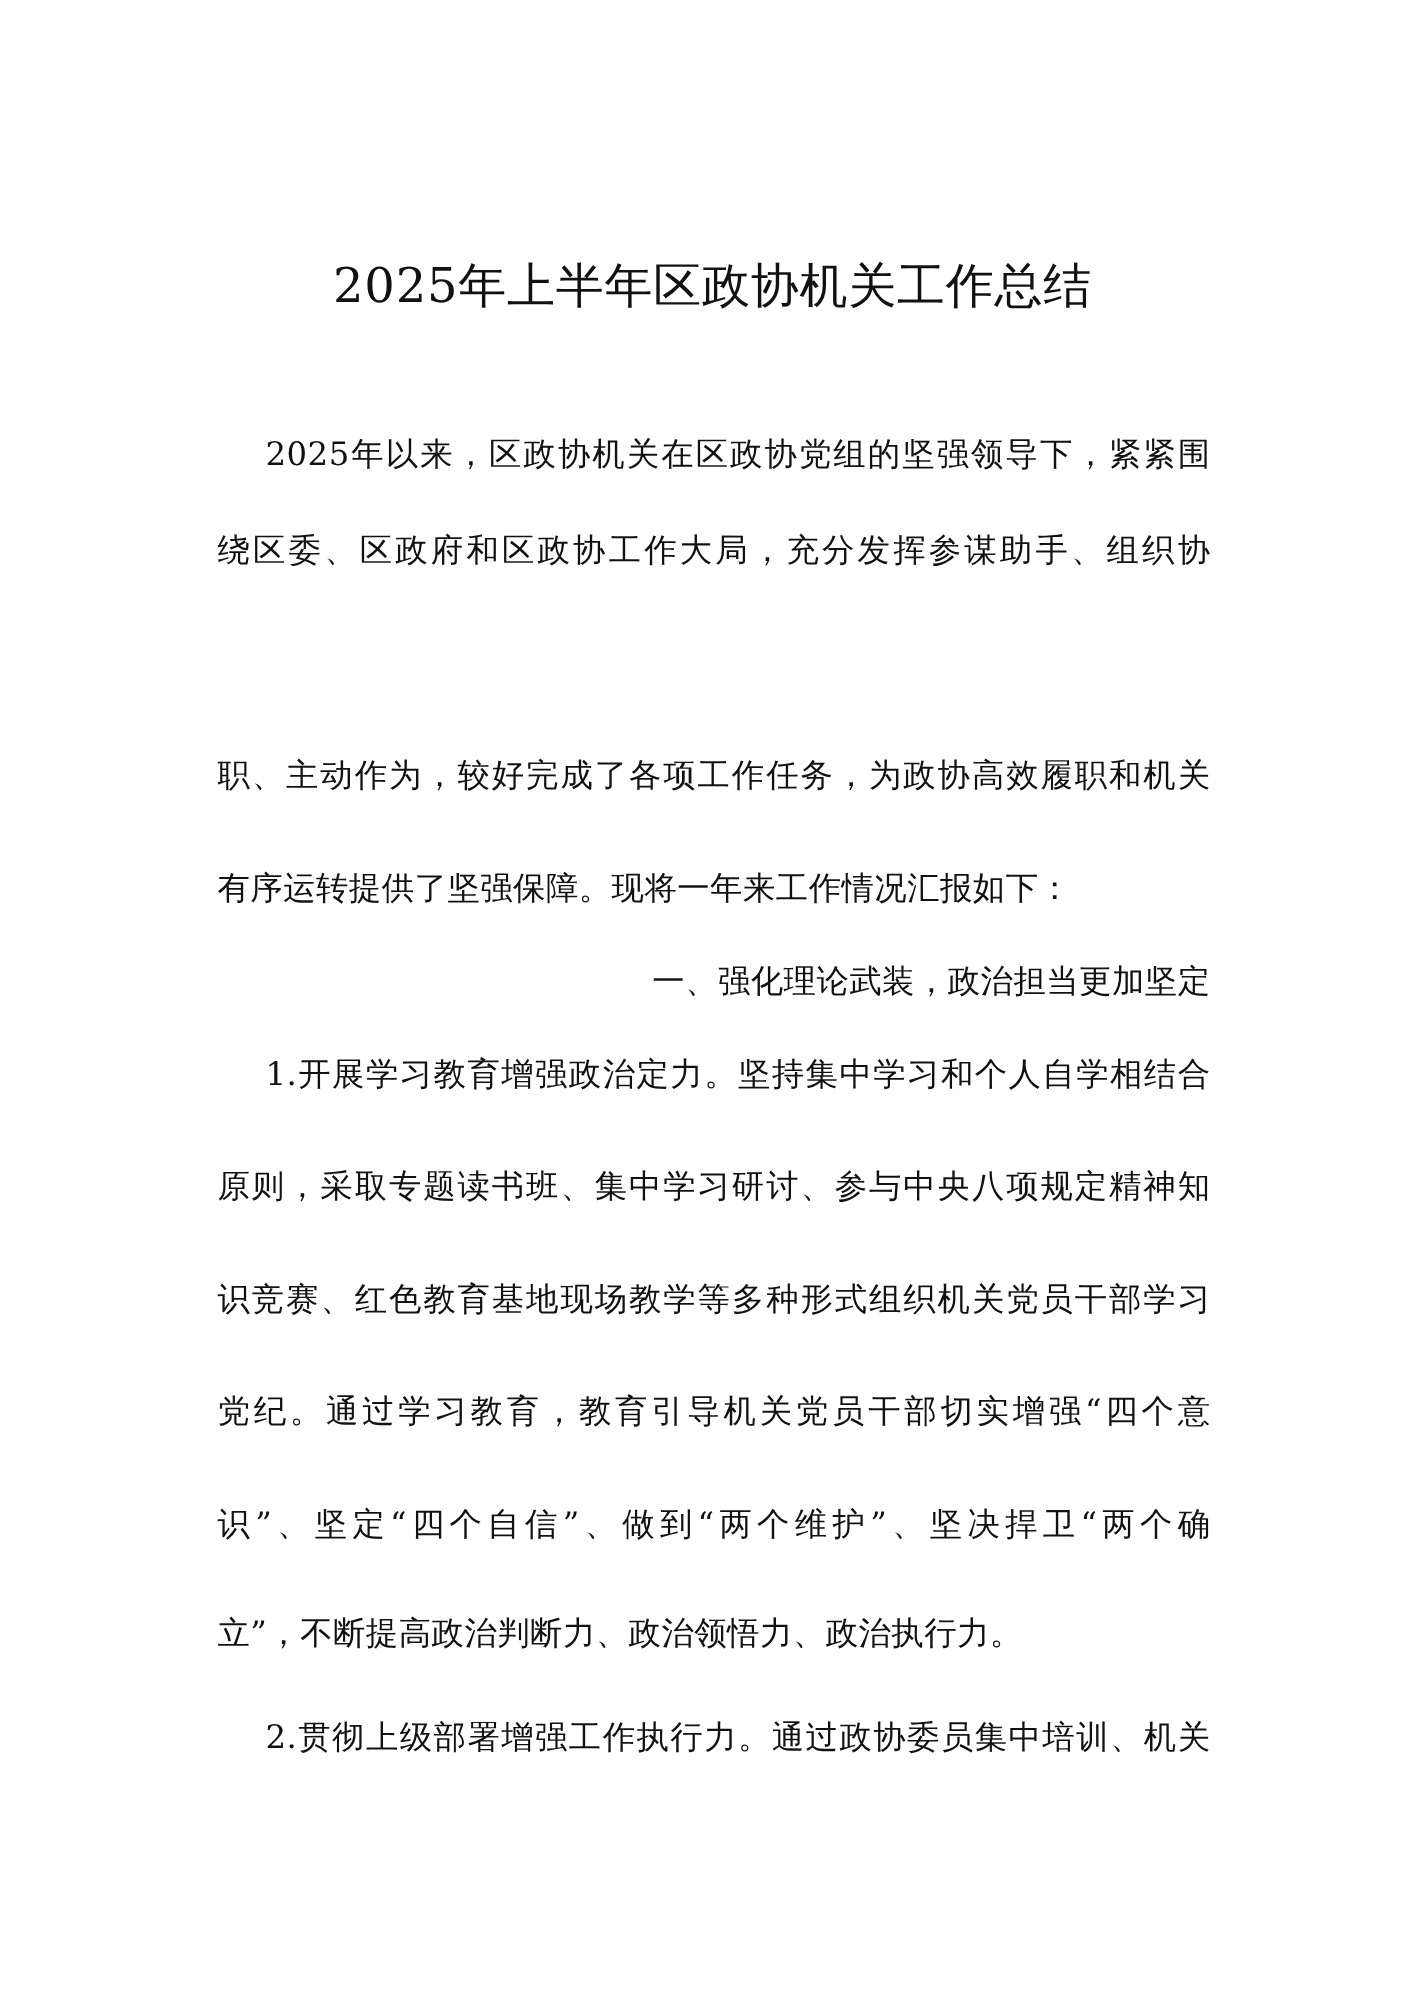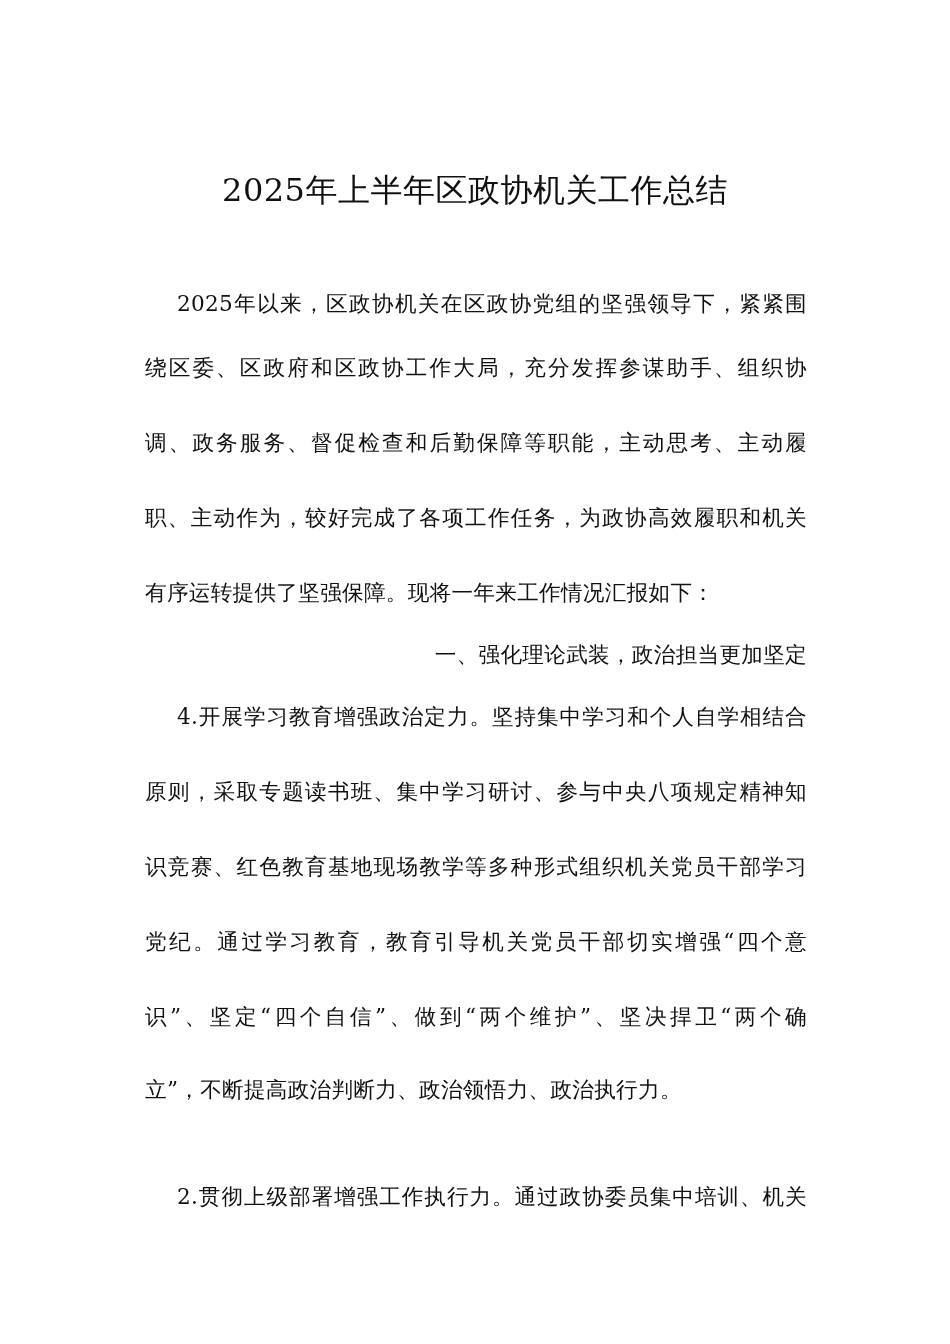--- a/index.html
+++ b/index.html
@@ -56,27 +56,26 @@
   }
 </style>
 </head>
 <body>
 
 <div class="page">
   <h1 class="title">2025年上半年区政协机关工作总结</h1>
 
   <div class="line indent justify" style="top:289px;">2025年以来，区政协机关在区政协党组的坚强领导下，紧紧围</div>
   <div class="line justify" style="top:353px;">绕区委、区政府和区政协工作大局，充分发挥参谋助手、组织协</div>
-  <div class="line justify" style="top:428px;">调、政务服务、督促检查和后勤保障等职能，主动思考、主动履</div>
   <div class="line" style="top:578px;">有序运转提供了坚强保障。现将一年来工作情况汇报如下：</div>
   <div class="line justify" style="top:503px;">职、主动作为，较好完成了各项工作任务，为政协高效履职和机关</div>
 
   <div class="line indent" style="top:640px;text-align:right;">一、强化理论武装，政治担当更加坚定</div>
 
-  <div class="line indent justify" style="top:702px;">4.开展学习教育增强政治定力。坚持集中学习和个人自学相结合</div>
+  <div class="line indent justify" style="top:702px;">1.开展学习教育增强政治定力。坚持集中学习和个人自学相结合</div>
   <div class="line justify" style="top:777px;">原则，采取专题读书班、集中学习研讨、参与中央八项规定精神知</div>
   <div class="line justify" style="top:927px;">党纪。通过学习教育，教育引导机关党员干部切实增强“四个意</div>
   <div class="line justify" style="top:852px;">识竞赛、红色教育基地现场教学等多种形式组织机关党员干部学习</div>
   <div class="line" style="top:1075px;">立”，不断提高政治判断力、政治领悟力、政治执行力。</div>
   <div class="line justify" style="top:1002px;">识”、坚定“四个自信”、做到“两个维护”、坚决捍卫“两个确</div>
 
-  <div class="line indent justify" style="top:1182px;">2.贯彻上级部署增强工作执行力。通过政协委员集中培训、机关</div>
+  <div class="line indent justify" style="top:1144px;">2.贯彻上级部署增强工作执行力。通过政协委员集中培训、机关</div>
 </div>
 
 </body></html>

